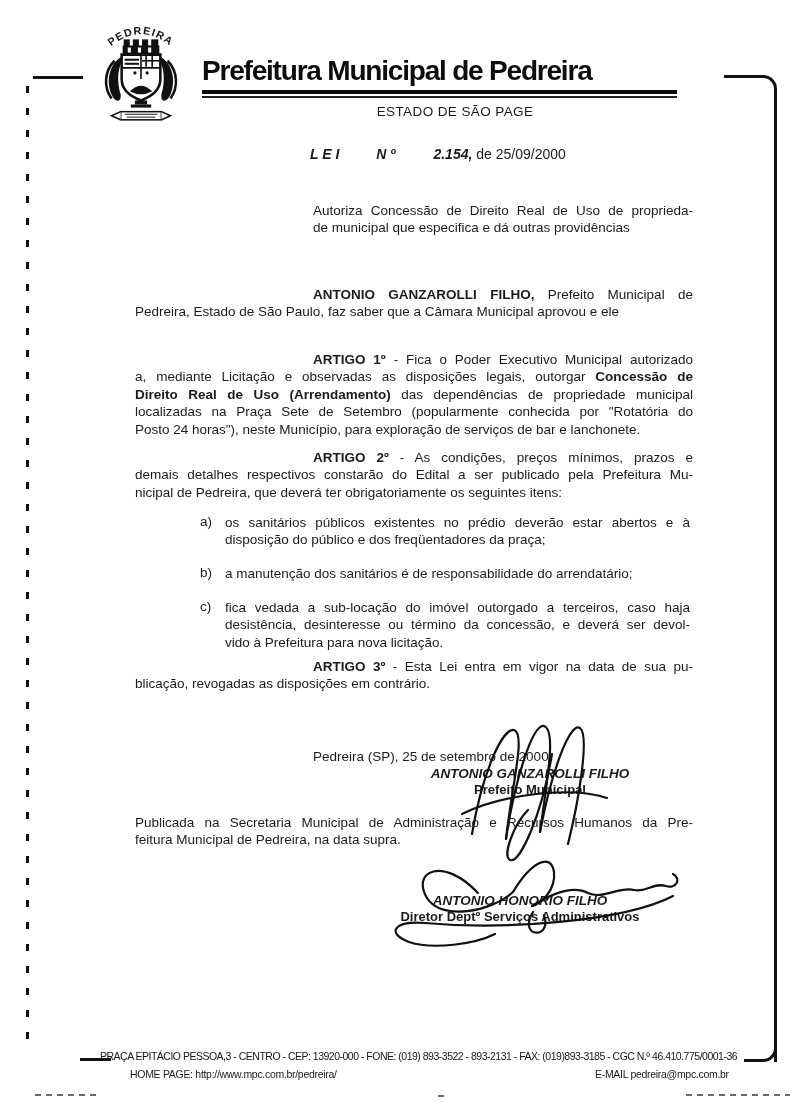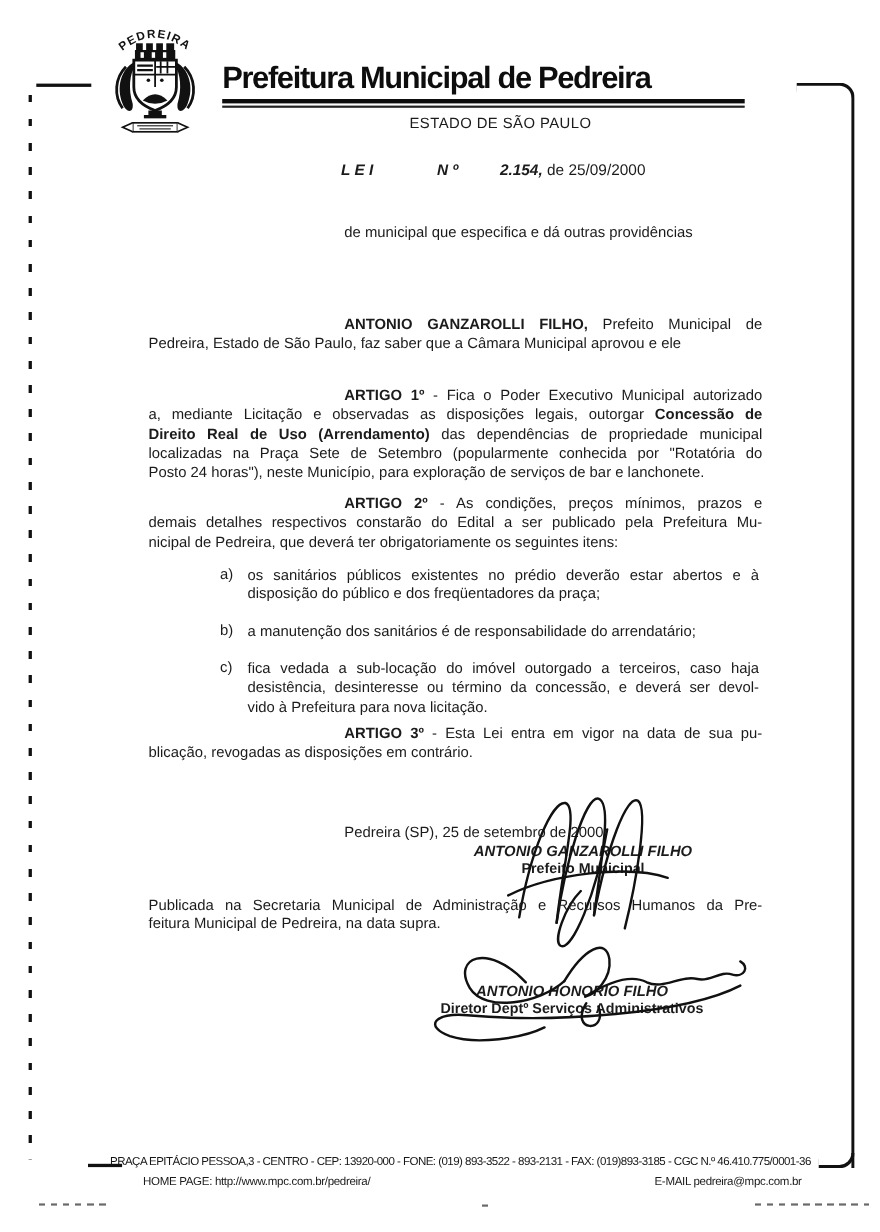--- a/index.html
+++ b/index.html
@@ -42,21 +42,21 @@
     color: #0d0d0d; white-space: nowrap;
   }
   .rule-thick { left: 202px; top: 90px; width: 475px; height: 4px; background: #0d0d0d; }
   .rule-thin  { left: 202px; top: 96px; width: 475px; height: 2px; background: #222; }
   .subtitle {
     left: 340px; top: 104px; width: 230px; text-align: center;
     font-size: 13.5px; letter-spacing: 0.4px; color: #1b1b1b;
   }
   .law-line { left: 310px; top: 146px; font-size: 14px; white-space: nowrap; }
   .law-line .bi { font-weight: 700; font-style: italic; }
-  .gap-a { margin-right: 58px; } .gap-b { margin-right: 38px; }
+  .gap-a { margin-right: 37px; } .gap-b { margin-right: 38px; }
 
   
   .rich { font-size: 13.5px; line-height: 17.4px; }
   .rich .line:not(:last-child) { text-align: justify; text-align-last: justify; }
   .rich.indent .line:first-child { padding-left: 178px; }
   .seg-bi { font-weight: 700; }
   .seg-r  { font-weight: 400; font-style: normal; }
 
   .ementa { left: 313px; top: 202px; width: 380px; }
   .para   { left: 135px; width: 558px; }
@@ -148,28 +148,29 @@
       <path d="M30,90 L21,94 30,98" fill="#fff" stroke="#111" stroke-width="1.5"></path>
       <path d="M70,90 L79,94 70,98" fill="#fff" stroke="#111" stroke-width="1.5"></path>
       <rect x="34" y="92" width="32" height="1.2" fill="#444"></rect>
       <rect x="36" y="94.8" width="28" height="1.2" fill="#444"></rect>
     </g>
   </svg>
 
   <div class="abs doc-title">Prefeitura Municipal de Pedreira</div>
   <div class="abs rule-thick"></div>
   <div class="abs rule-thin"></div>
-  <div class="abs subtitle">ESTADO DE SÃO PAULO</div>
+  <div class="abs subtitle">ESTADO DE SÃO PAGE</div>
 
   <div class="abs law-line">
     <span class="bi gap-a">L E I</span><span class="bi gap-b">N º</span><span class="bi">2.154,</span>
     <span>de 25/09/2000</span>
   </div>
 
   <div class="abs rich ementa">
+      <div class="line"><span class="seg-r">Autoriza Concessão de Direito Real de Uso de proprieda-</span></div>
       <div class="line"><span class="seg-r">de municipal que especifica e dá outras providências</span></div>
     </div>
 
   <div class="abs rich indent para p1">
       <div class="line"><span class="seg-bi">ANTONIO GANZAROLLI FILHO,</span><span class="seg-r"> Prefeito Municipal de</span></div>
       <div class="line"><span class="seg-r">Pedreira, Estado de São Paulo, faz saber que a Câmara Municipal aprovou e ele</span></div>
     </div>
   <div class="abs rich indent para a1">
       <div class="line"><span class="seg-bi">ARTIGO 1º</span><span class="seg-r"> - Fica o Poder Executivo Municipal autorizado</span></div>
       <div class="line"><span class="seg-r">a, mediante Licitação e observadas as disposições legais, outorgar </span><span class="seg-bi">Concessão de</span></div>

